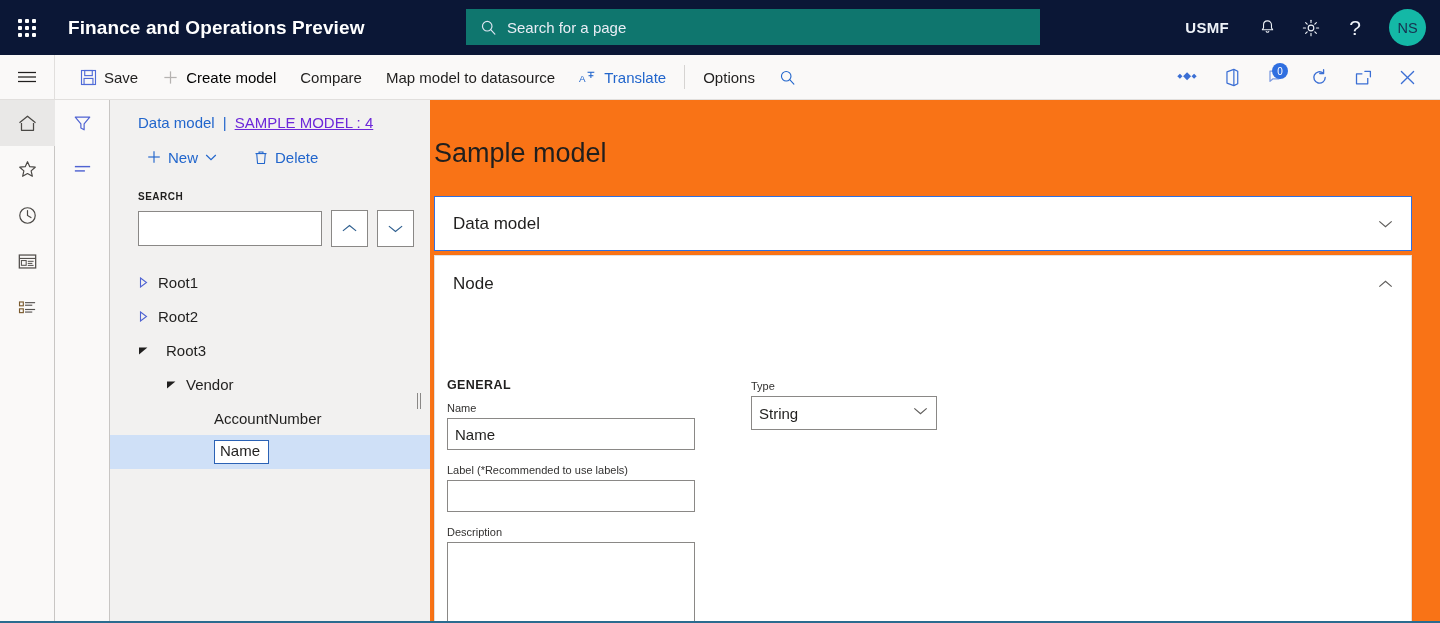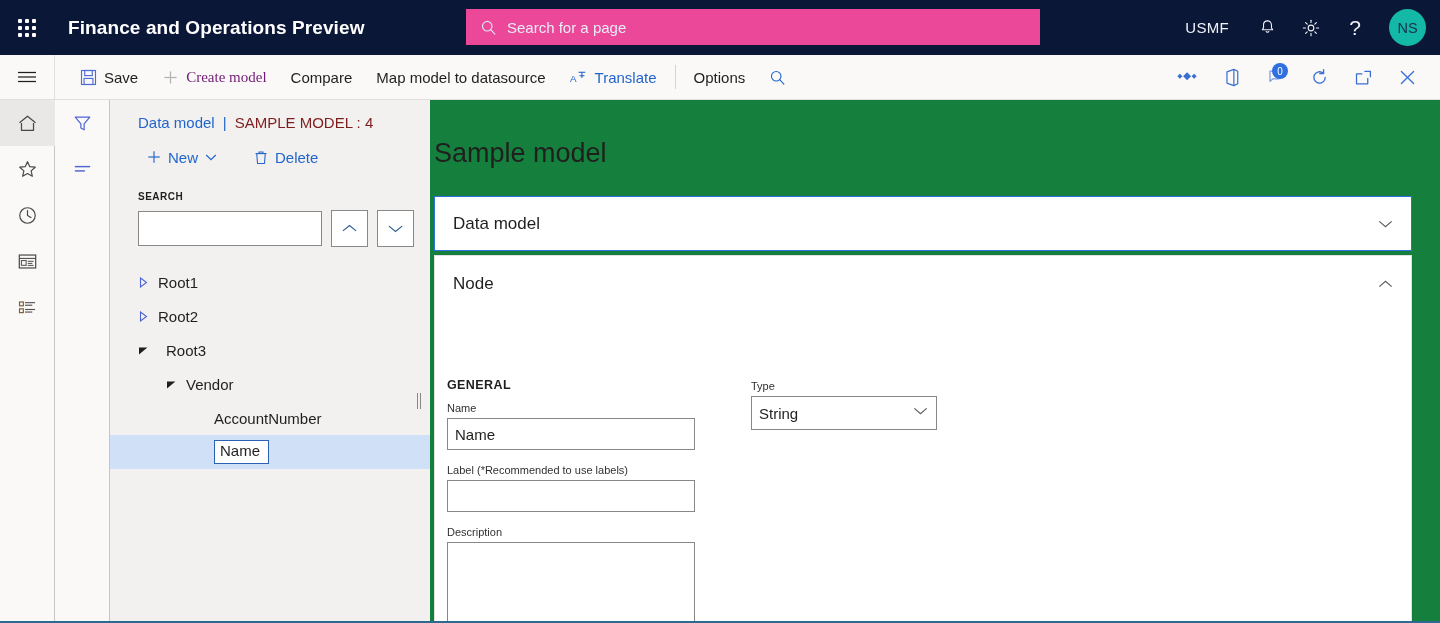--- a/index.html
+++ b/index.html
@@ -27,34 +27,34 @@
     display: grid; grid-template-columns: repeat(3, 4px);
     grid-template-rows: repeat(3, 4px); gap: 3px;
   }
   .waffle-grid i { display: block; width: 4px; height: 4px; background: #fff; border-radius: 1px; }
   #app-title {
     color: #ffffff; font-size: 19px; font-weight: bold;
     letter-spacing: .1px; margin-left: 14px; white-space: nowrap;
   }
   #nav-search {
     position: absolute; left: 466px; top: 9px; width: 574px; height: 36px;
-    background: #ec4899; display: flex; align-items: center;
+    background: #0f766e; display: flex; align-items: center;
     padding-left: 14px; cursor: text;
   }
   #nav-search .mag { margin-right: 10px; display: flex; }
   #nav-search .ph { color: #e9edf5; font-size: 15px; }
   #nav-right {
     position: absolute; right: 0; top: 0; height: 55px;
     display: flex; align-items: center; padding-right: 14px; gap: 0px;
   }
   #nav-right .nv {
     height: 55px; min-width: 44px; display: flex; align-items: center;
     justify-content: center; color: #eef2f8; font-size: 15px; cursor: pointer;
   }
-  #company { padding: 0 16px; letter-spacing:.3px; }
+  #company { padding: 0 16px; letter-spacing:.3px;font-weight:bold; }
   #avatar {
     width: 37px; height: 37px; border-radius: 50%;
     background: #14b8a6; color: #17304f; font-size: 14.5px;
     display: flex; align-items: center; justify-content: center;
     margin-left: 12px; cursor: pointer;
   }
 
   
   #toolbar {
     position: absolute; top: 55px; left: 0; width: 1440px; height: 45px;
@@ -65,21 +65,21 @@
     width: 55px; height: 44px; display: flex; align-items: center;
     justify-content: center; cursor: pointer;
     border-right: 1px solid #e1dfdd;
   }
   .tb-item {
     display: flex; align-items: center; height: 44px;
     padding: 0 12px; font-size: 15px; color: #201f1e; cursor: pointer;
     white-space: nowrap;
   }
   .tb-item.first { margin-left: 13px; }
-  .tb-item.disabled { color: #701a75; cursor: default; font-family: Liberation Serif, serif; }
+  .tb-item.disabled { color: #000000; cursor: default; }
   .tb-item.link { color: #2266cc; }
   .tb-item .ic { margin-right: 7px; display: flex; align-items: center; }
   .tb-sep { width: 1px; height: 24px; background: #d6d4d2; margin: 0 6px; }
   #tb-right {
     margin-left: auto; display: flex; align-items: center;
     padding-right: 12px; gap: 2px;
   }
   #tb-right .ri {
     width: 42px; height: 44px; display: flex; align-items: center;
     justify-content: center; cursor: pointer; position: relative;
@@ -112,21 +112,21 @@
   #left-pane {
     position: absolute; top: 100px; left: 110px; width: 320px; height: 521px;
     background: #f2f1f0;
   }
   #breadcrumb {
     display: flex; align-items: baseline; gap: 8px;
     padding: 14px 0 0 28px; font-size: 15px;
   }
   #breadcrumb .bc-link { color: #2266cc; cursor: pointer; }
   #breadcrumb .bc-div { color: #2266cc; }
-  #breadcrumb .bc-cur { color: #7f1d1d; }
+  #breadcrumb .bc-cur { color: #6d28d9; text-decoration: underline; }
   #cmdbar {
     display: flex; align-items: center; gap: 20px;
     padding: 10px 0 0 28px;
   }
   .cmd {
     display: flex; align-items: center; height: 32px;
     padding: 0 8px; font-size: 15px; color: #2266cc; cursor: pointer;
   }
   .cmd .ic { margin-right: 6px; display: flex; }
   .cmd .cv { margin-left: 7px; display: flex; }
@@ -164,21 +164,21 @@
   #splitter {
     position: absolute; left: 305px; top: 292px;
     width: 8px; height: 18px; display: flex; gap: 1.5px;
     align-items: center; justify-content: center; cursor: col-resize;
   }
   #splitter i { width: 1.5px; height: 16px; background: #8a8886; display: block; }
 
   
   #right-pane {
     position: absolute; top: 100px; left: 430px; width: 1010px; height: 521px;
-    background: #15803d;
+    background: #f97316;
   }
   #page-title {
     font-size: 27px; color: #201f1e; padding: 38px 0 0 4px; font-weight: normal;
   }
   #panel-datamodel {
     position: absolute; left: 4px; top: 96px; width: 978px; height: 55px;
     border: 1.6px solid #2f6fe0;
     background: #fff;
     display: flex; align-items: center; cursor: pointer;
   }

